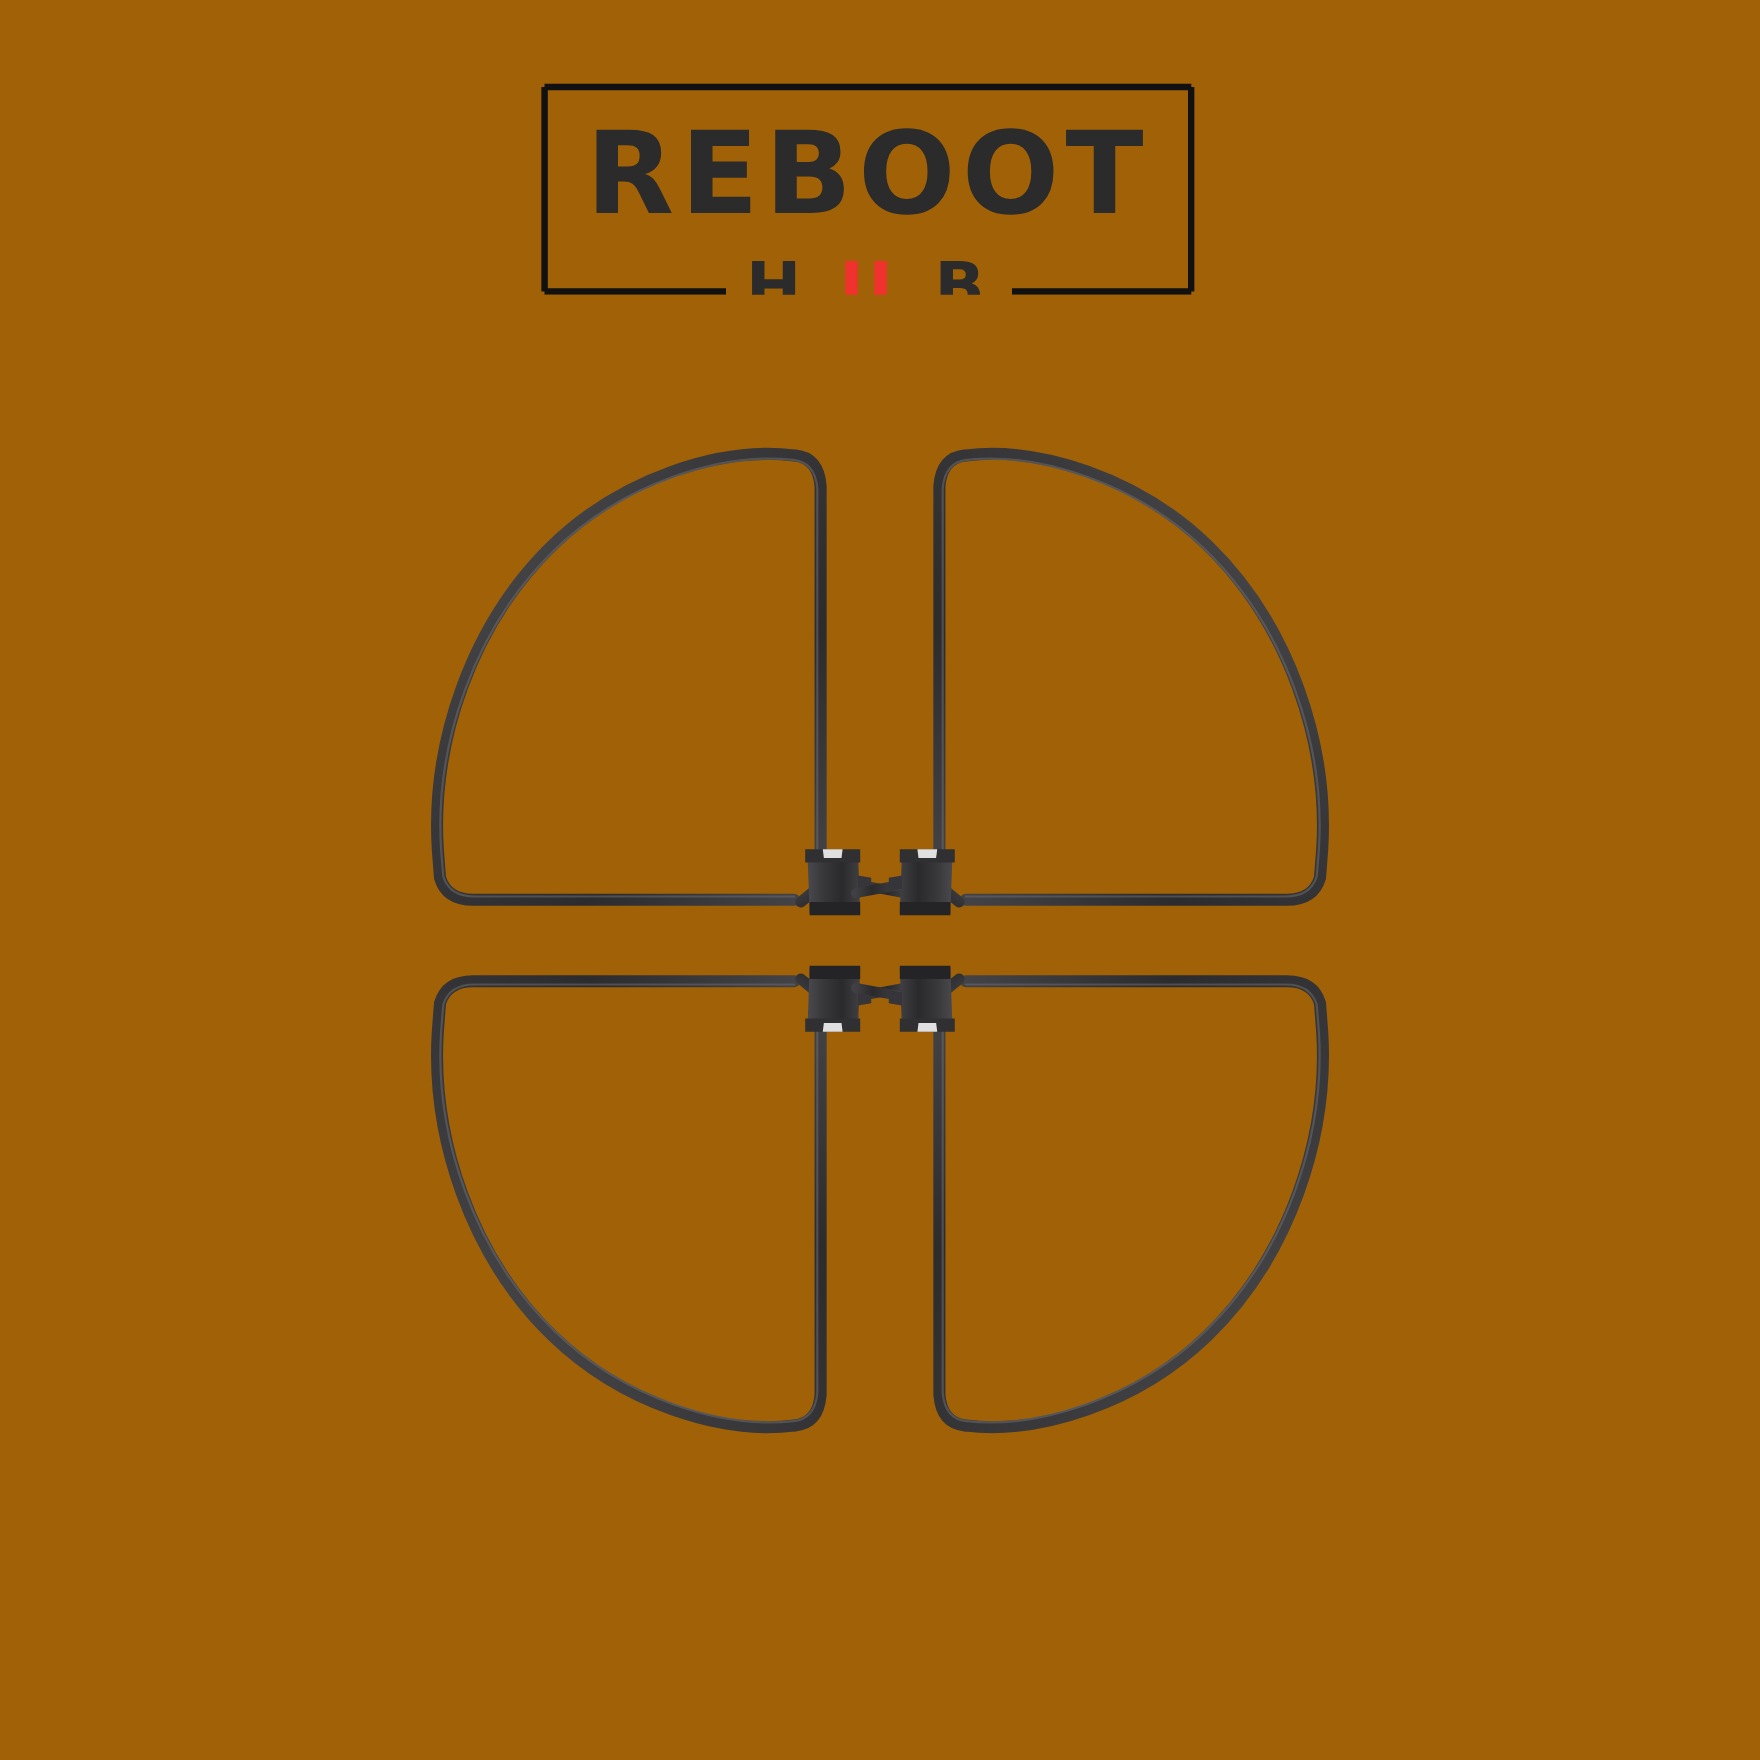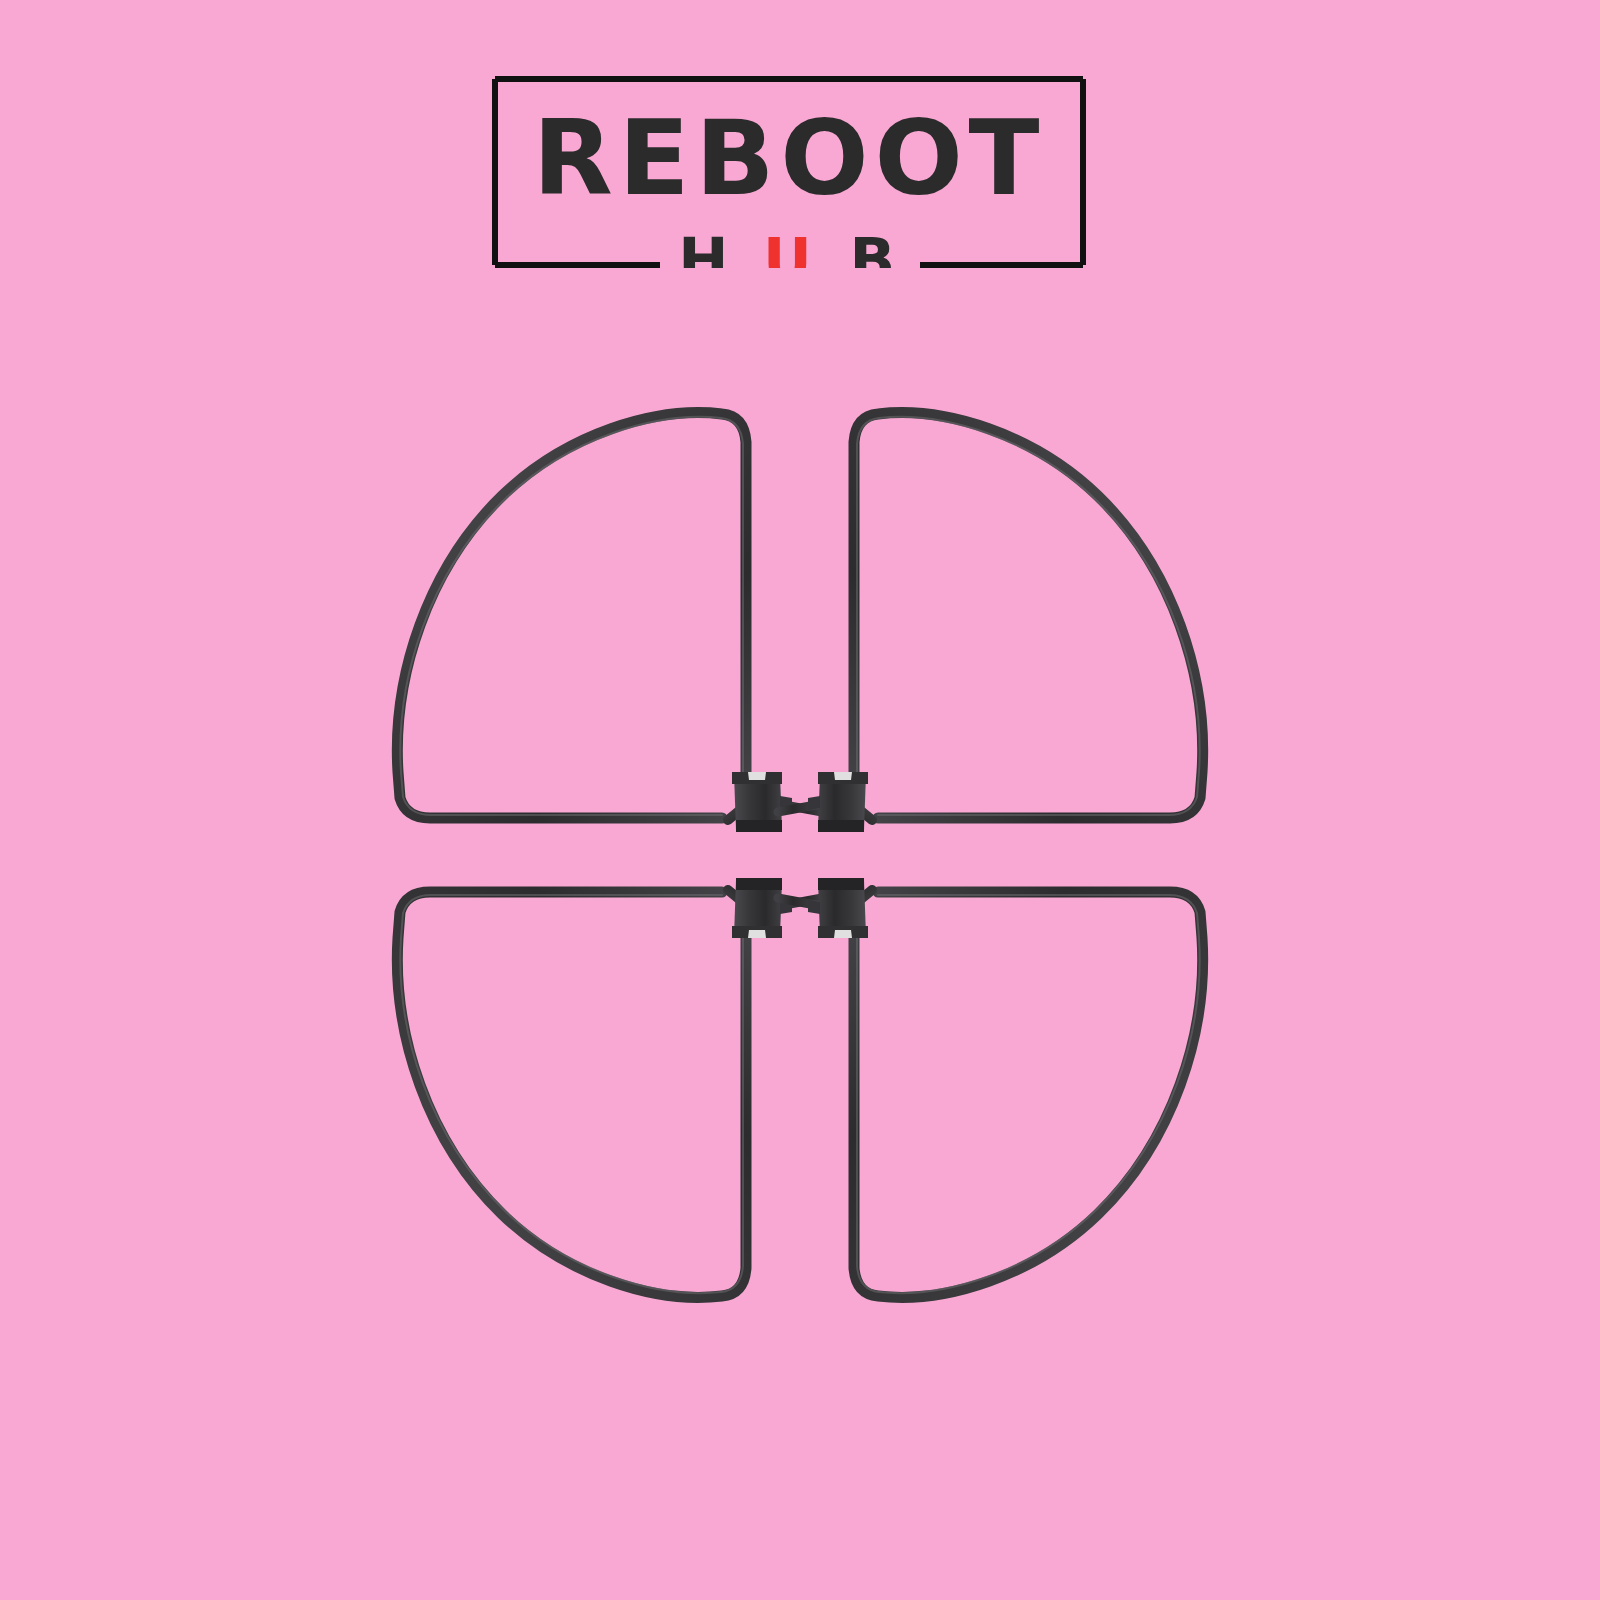--- a/index.html
+++ b/index.html
@@ -13,21 +13,21 @@
     height: 1600px;
     position: relative;
     overflow: hidden;
     font-family: "Liberation Sans", sans-serif;
   }
 
   
   #page {
     position: absolute;
     inset: 0;
-    background: #f9a8d4;
+    background: #a16207;
   }
 
   
   #brand-logo {
     position: absolute;
     left: 492px;
     top: 76px;
     width: 594px;
     height: 192px;
   }

